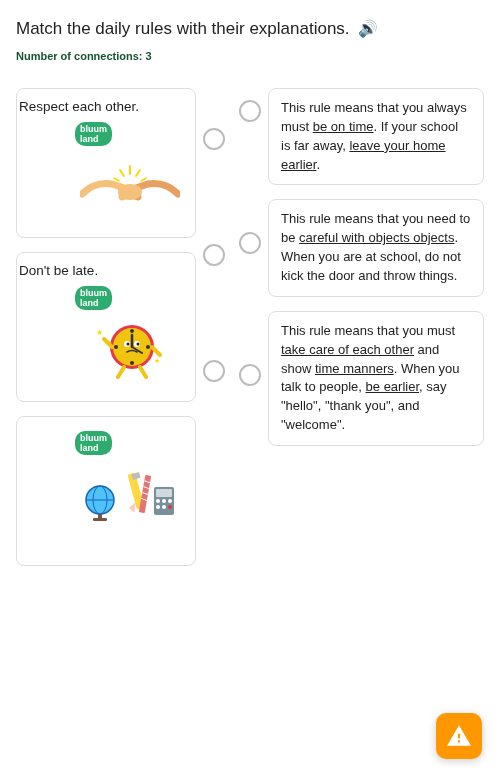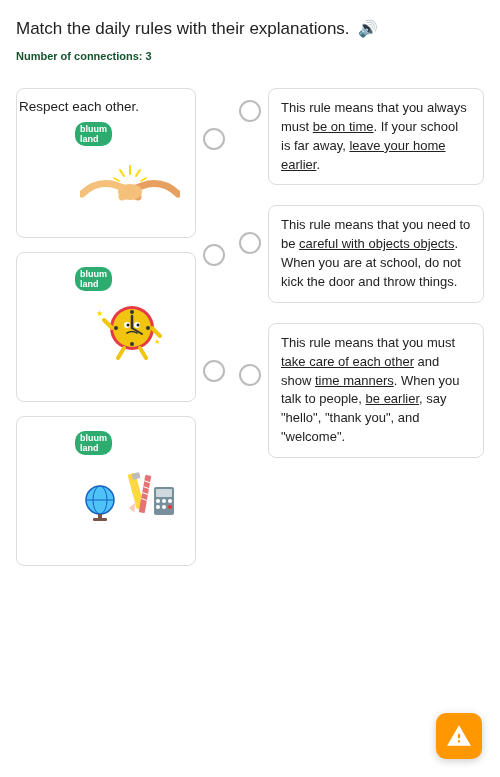--- a/index.html
+++ b/index.html
@@ -94,21 +94,21 @@
       width: 22px;
       height: 22px;
       border-radius: 50%;
       border: 2px solid #bbb;
       background: #fff;
       flex-shrink: 0;
     }
     .right-col {
       display: flex;
       flex-direction: column;
-      gap: 20px;
+      gap: 14px;
       flex: 1;
     }
     .right-card {
       border: 1.5px solid #ddd;
       border-radius: 8px;
       padding: 10px 12px;
       background: #fff;
       font-size: 13px;
       line-height: 1.45;
       color: #222;
@@ -171,20 +171,21 @@
               <line x1="60" y1="14" x2="56" y2="20" stroke="#ffd700" stroke-width="2" stroke-linecap="round"></line>
               <line x1="34" y1="22" x2="39" y2="25" stroke="#ffd700" stroke-width="1.5" stroke-linecap="round"></line>
               <line x1="66" y1="22" x2="61" y2="25" stroke="#ffd700" stroke-width="1.5" stroke-linecap="round"></line>
             </svg>
           </div>
         </div>
       </div>
     </div>
 
     <div class="left-card">
+      <div class="left-card-text">Don't be late.</div>
       <div class="card-image">
         <div>
           <div class="bluum-badge">bluum<br>land</div>
           <div class="svg-wrap">
 
             <svg width="80" height="60" viewBox="0 0 80 60" xmlns="http://www.w3.org/2000/svg">
 
               <circle cx="42" cy="28" r="22" fill="#e63946"></circle>
               <circle cx="42" cy="28" r="19" fill="#f1c40f"></circle>
 

